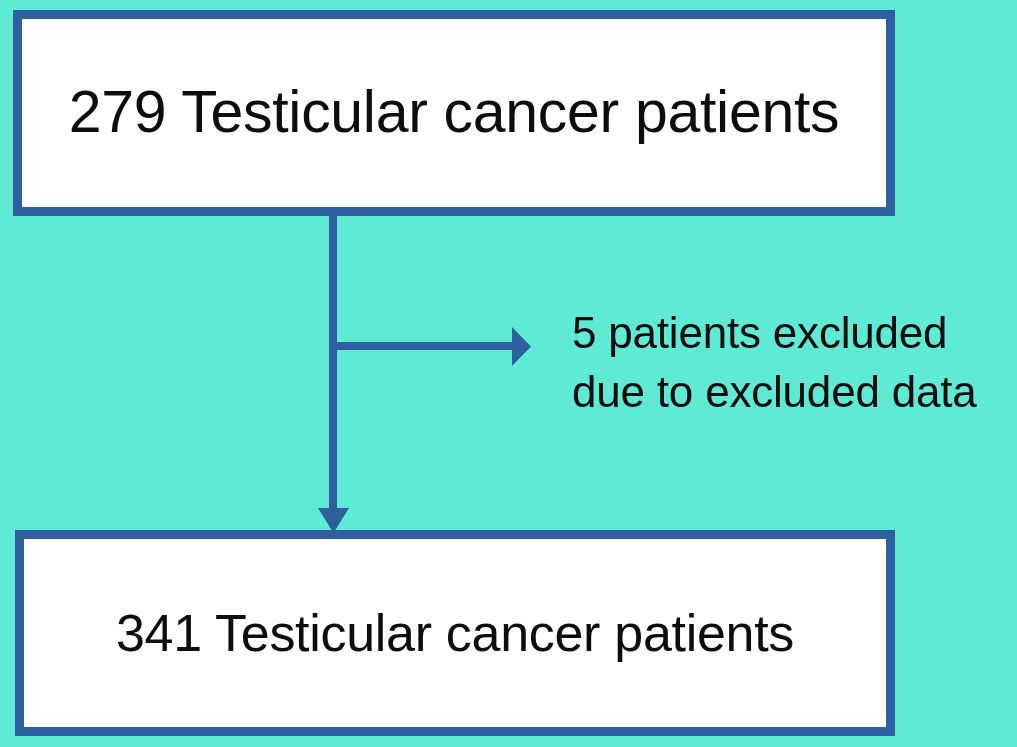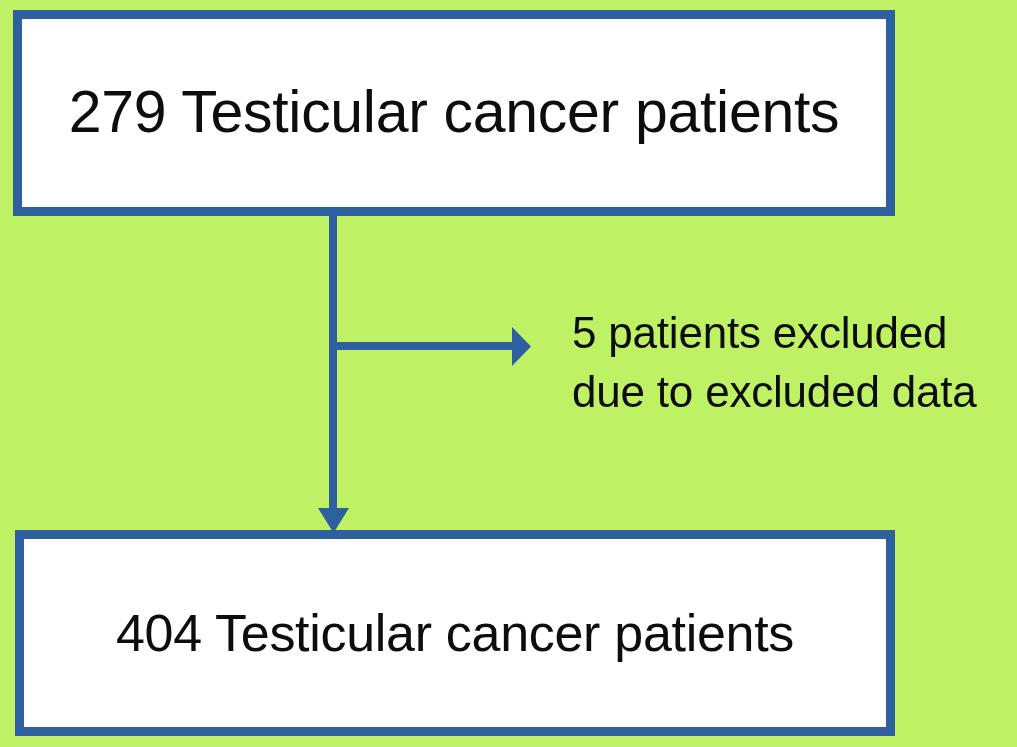--- a/index.html
+++ b/index.html
@@ -5,21 +5,21 @@
 <style>
   html, body {
     margin: 0;
     padding: 0;
     background: #ffffff;
   }
   #canvas {
     position: relative;
     width: 1017px;
     height: 747px;
-    background: #bef264;
+    background: #5eead4;
     overflow: hidden;
     font-family: "Liberation Sans", sans-serif;
   }
 
   
   .flow-box {
     position: absolute;
     box-sizing: border-box;
     background: #ffffff;
     border: 9px solid #2E5F9E;
@@ -102,16 +102,16 @@
 
     <polygon points="318,508 349,508 333.5,533" fill="#2E5F9E"></polygon>
   </svg>
 
   <div id="exclusion-note">
     <span class="note-line">5 patients excluded</span>
     <span class="note-line">due to excluded data</span>
   </div>
 
   <div class="flow-box" id="box-analyzed">
-    <span class="box-label">404 Testicular cancer patients</span>
+    <span class="box-label">341 Testicular cancer patients</span>
   </div>
 
 </div>
 
 </body></html>

